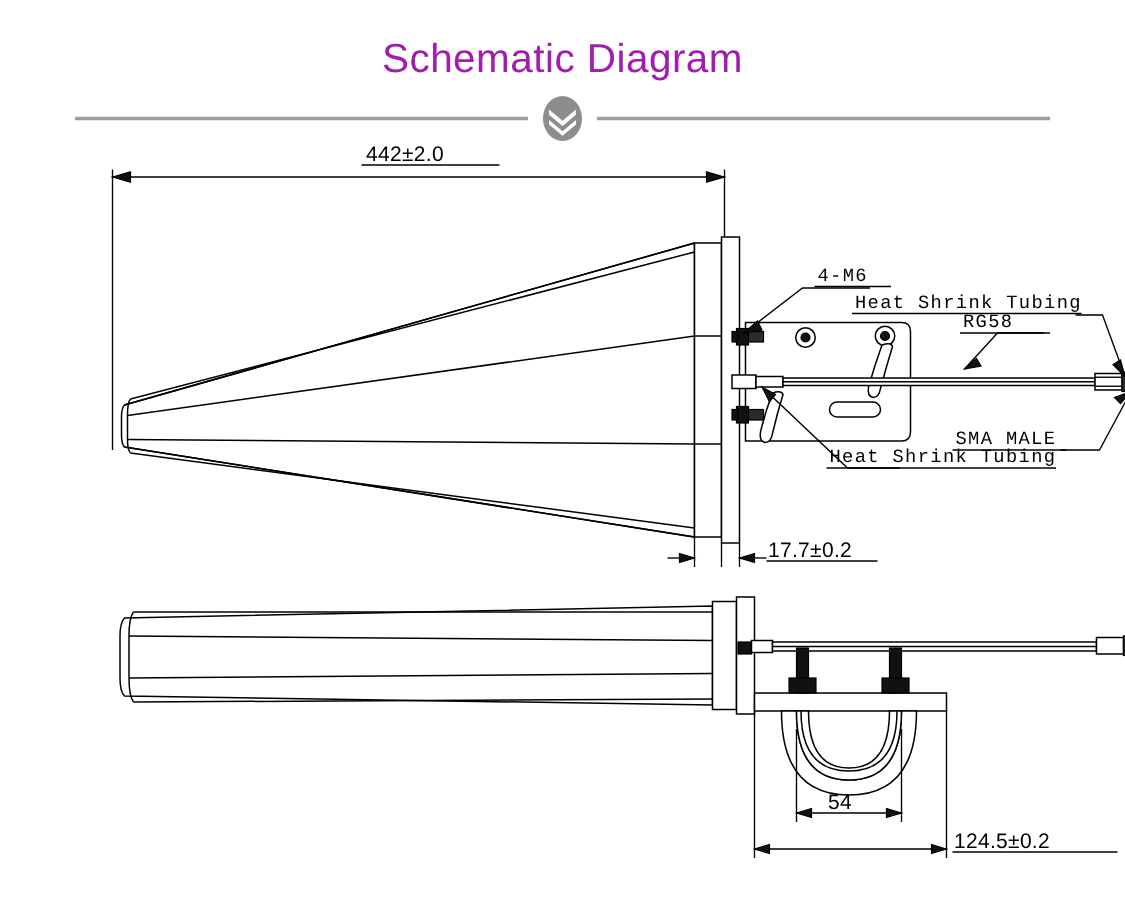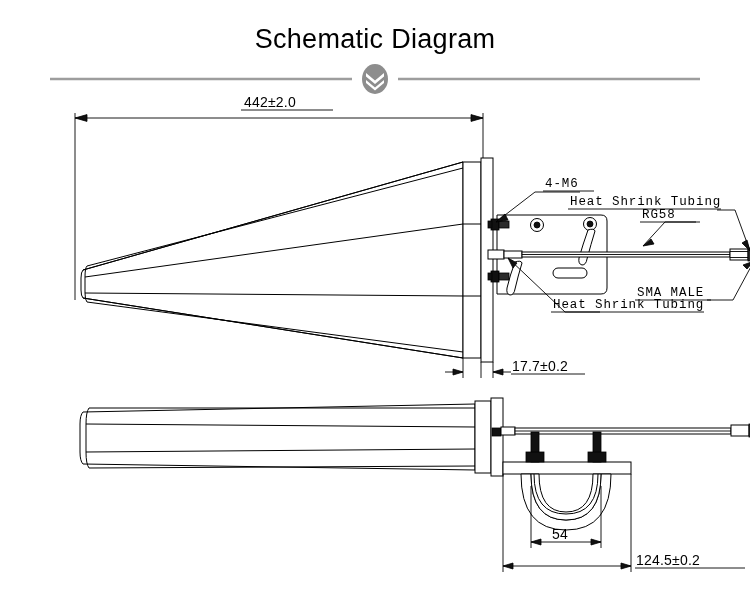--- a/index.html
+++ b/index.html
@@ -22,21 +22,21 @@
   }
   .title {
     position: absolute;
     top: 22px;
     left: 0;
     width: 750px;
     text-align: center;
     font-family: "Liberation Sans", sans-serif;
     font-size: 27px;
     font-weight: 400;
-    color: #000000;
+    color: #a21caf;
     letter-spacing: 0.3px;
     line-height: 34px;
   }
   #divider-wrap {
     position: absolute;
     top: 62px;
     left: 0;
     width: 750px;
     height: 34px;
   }

